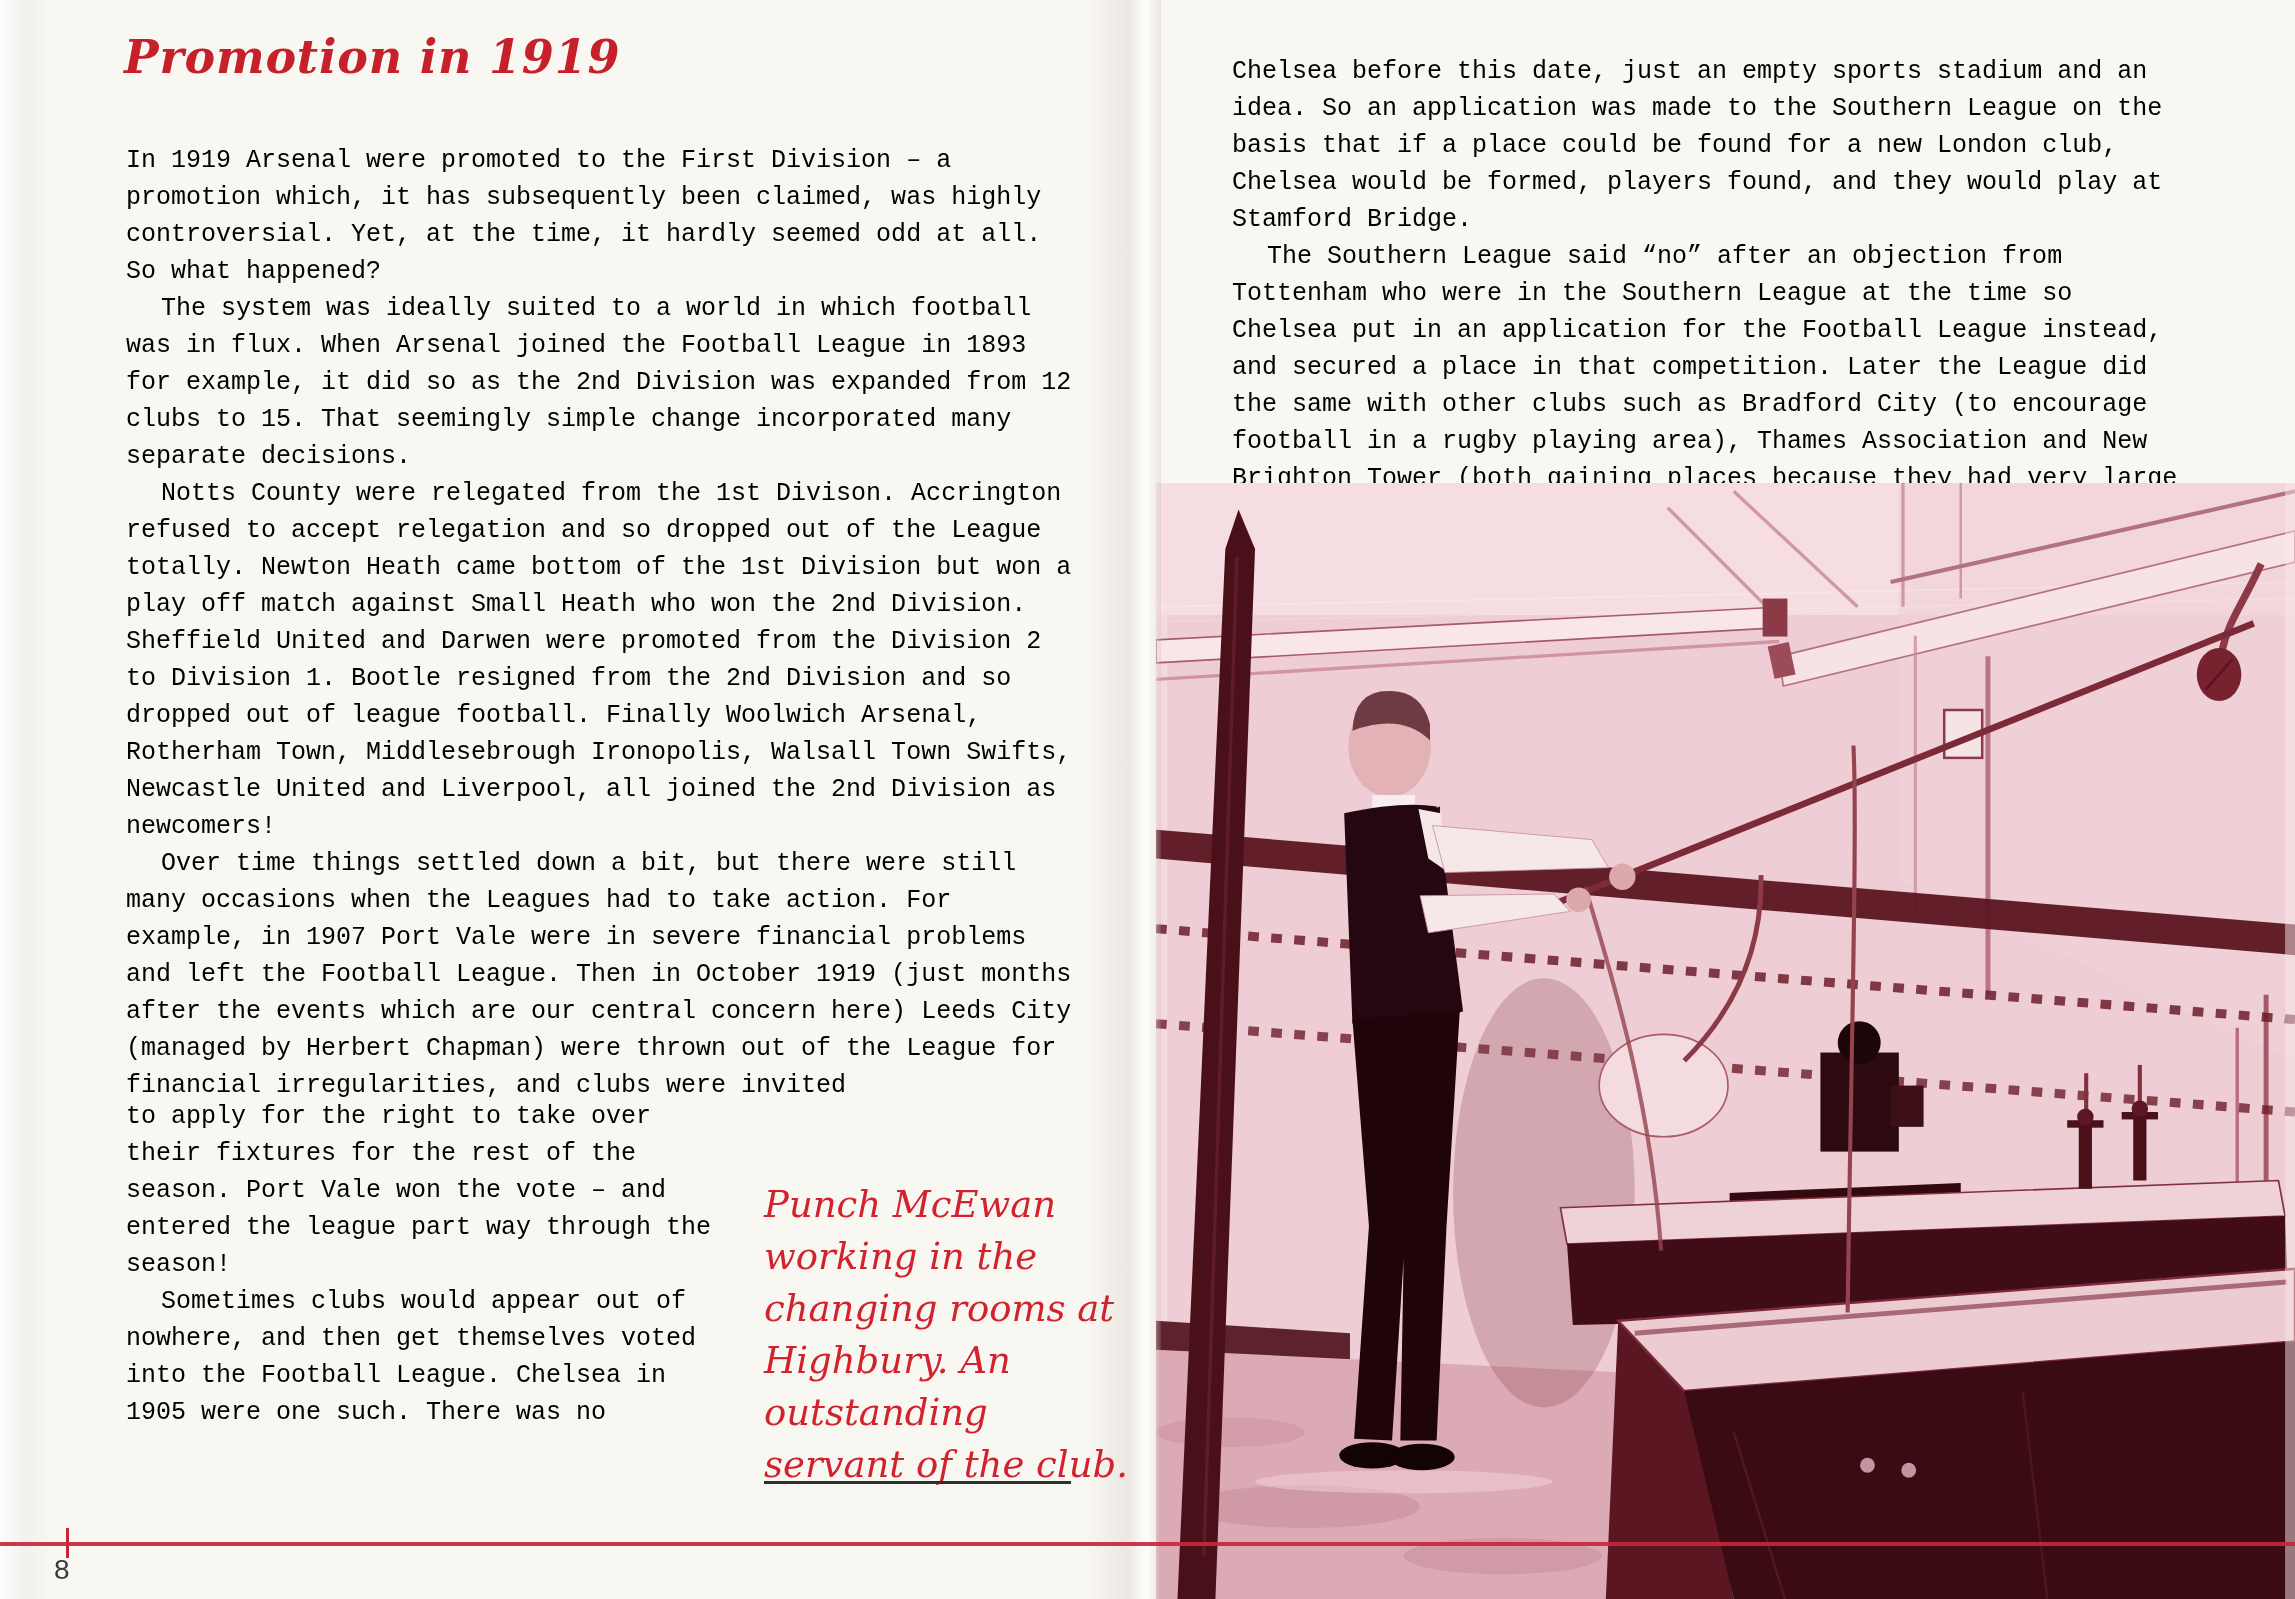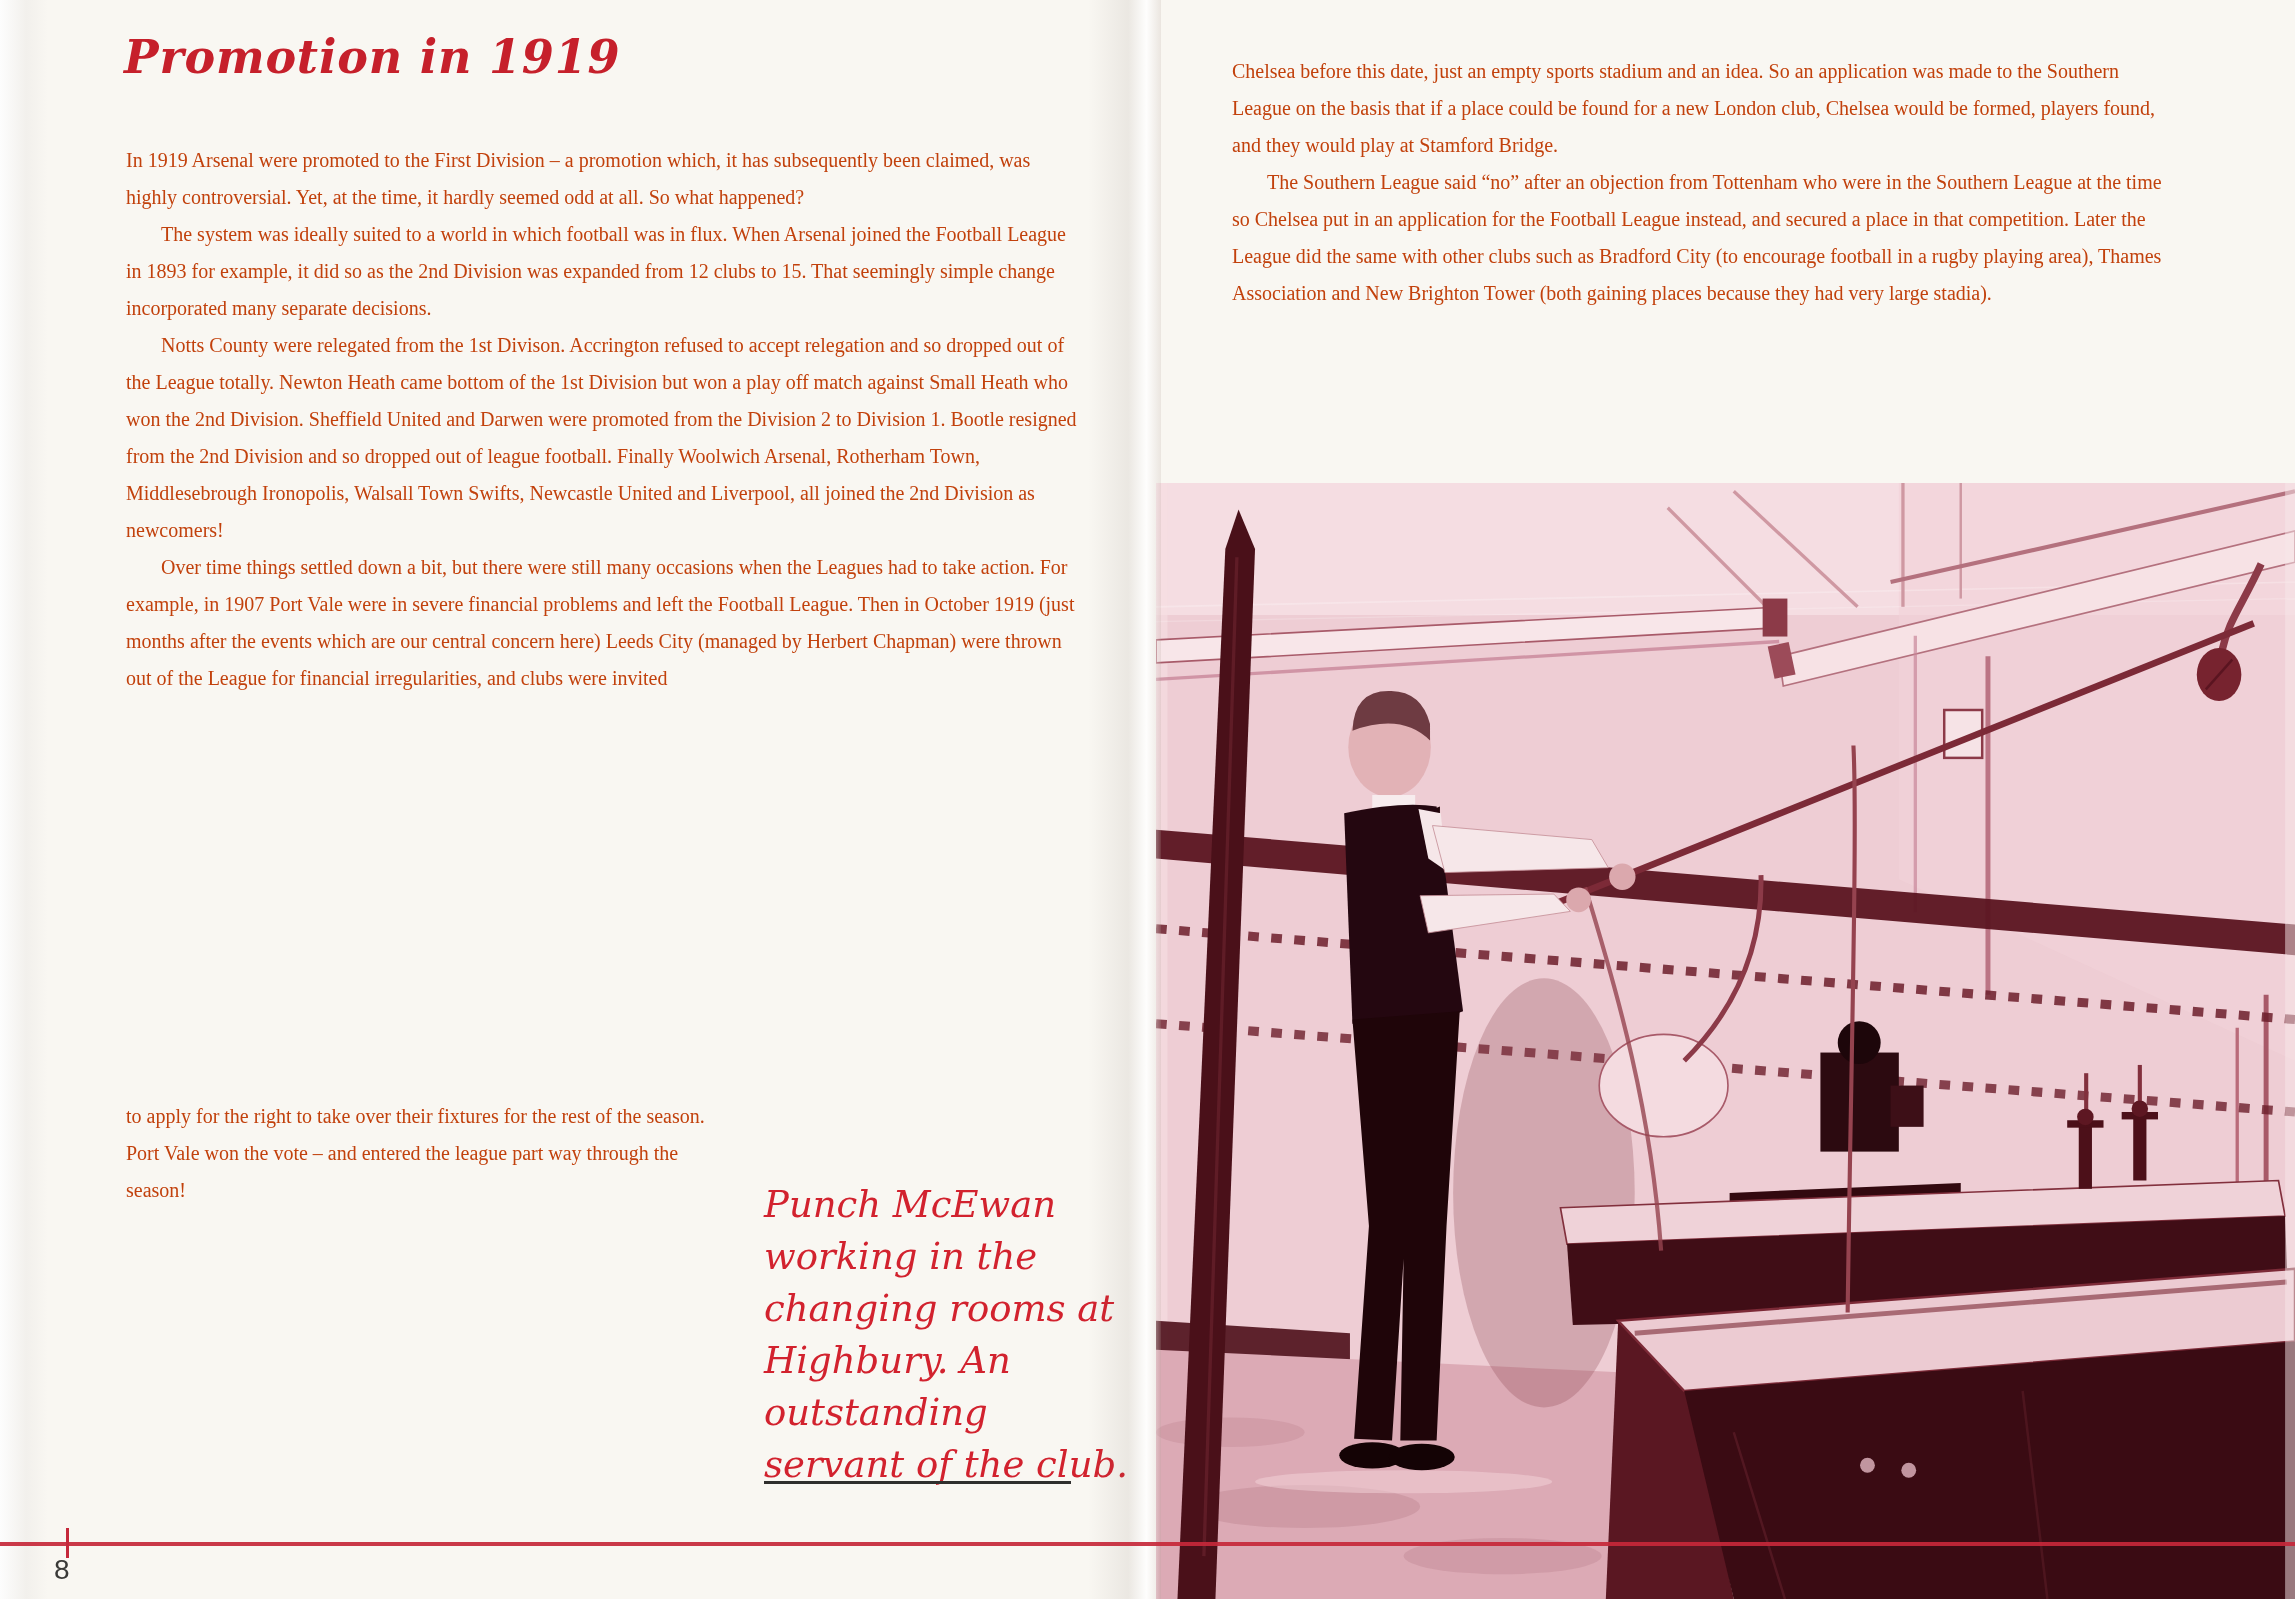--- a/index.html
+++ b/index.html
@@ -11,21 +11,21 @@
   .scan-edge{position:absolute;left:0;top:0;width:48px;height:100%;
     background:linear-gradient(90deg,#fdfdfd 0%,#f2f0ec 55%,#f9f7f2 100%);}
   .page{position:absolute;top:0;height:1599px;}
   .page-left{left:0;width:1156px;}
   .page-right{left:1156px;width:1139px;}
   .title{
     position:absolute;left:124px;top:30px;margin:0;
     font-family:"DejaVu Serif", serif;font-style:italic;font-weight:600;
     font-size:46px;color:#c6202b;letter-spacing:0.8px;
   }
-  .body{position:absolute;color:#c2410c;font-size:20px;line-height:37px;}
+  .body{position:absolute;color:#000000;font-size:25px;line-height:37px;font-family:Liberation Mono, monospace;}
   .body p{margin:0;}
   .body p.ind{text-indent:35px;}
   .full{left:126px;top:142px;width:956px;}
   .narrow{left:126px;top:1098px;width:588px;}
   .rightcol{left:76px;top:53px;width:950px;}
   .caption-block{position:absolute;left:764px;top:1179px;width:373px;margin:0;}
   .caption{
     font-family:"DejaVu Serif", serif;font-style:italic;
     font-size:37px;line-height:52px;color:#d2222e;
   }
@@ -59,20 +59,21 @@
 
     <div class="body full">
       <p>In 1919 Arsenal were promoted to the First Division – a promotion which, it has subsequently been claimed, was highly controversial. Yet, at the time, it hardly seemed odd at all. So what happened?</p>
       <p class="ind">The system was ideally suited to a world in which football was in flux. When Arsenal joined the Football League in 1893 for example, it did so as the 2nd Division was expanded from 12 clubs to 15. That seemingly simple change incorporated many separate decisions.</p>
       <p class="ind">Notts County were relegated from the 1st Divison. Accrington refused to accept relegation and so dropped out of the League totally. Newton Heath came bottom of the 1st Division but won a play off match against Small Heath who won the 2nd Division. Sheffield United and Darwen were promoted from the Division 2 to Division 1. Bootle resigned from the 2nd Division and so dropped out of league football. Finally Woolwich Arsenal, Rotherham Town, Middlesebrough Ironopolis, Walsall Town Swifts, Newcastle United and Liverpool, all joined the 2nd Division as newcomers!</p>
       <p class="ind">Over time things settled down a bit, but there were still many occasions when the Leagues had to take action. For example, in 1907 Port Vale were in severe financial problems and left the Football League. Then in October 1919 (just months after the events which are our central concern here) Leeds City (managed by Herbert Chapman) were thrown out of the League for financial irregularities, and clubs were invited</p>
     </div>
 
     <div class="body narrow">
       <p>to apply for the right to take over their fixtures for the rest of the season. Port Vale won the vote – and entered the league part way through the season!</p>
+      <p class="ind">Sometimes clubs would appear out of nowhere, and then get themselves voted into the Football League. Chelsea in 1905 were one such. There was no</p>
     </div>
 
     <figure class="caption-block">
       <figcaption class="caption">Punch McEwan working in the changing rooms at Highbury. An outstanding servant of the club.</figcaption>
     </figure>
     <div class="caption-rule"></div>
 
     <div class="page-number">8</div>
   </section>
 

